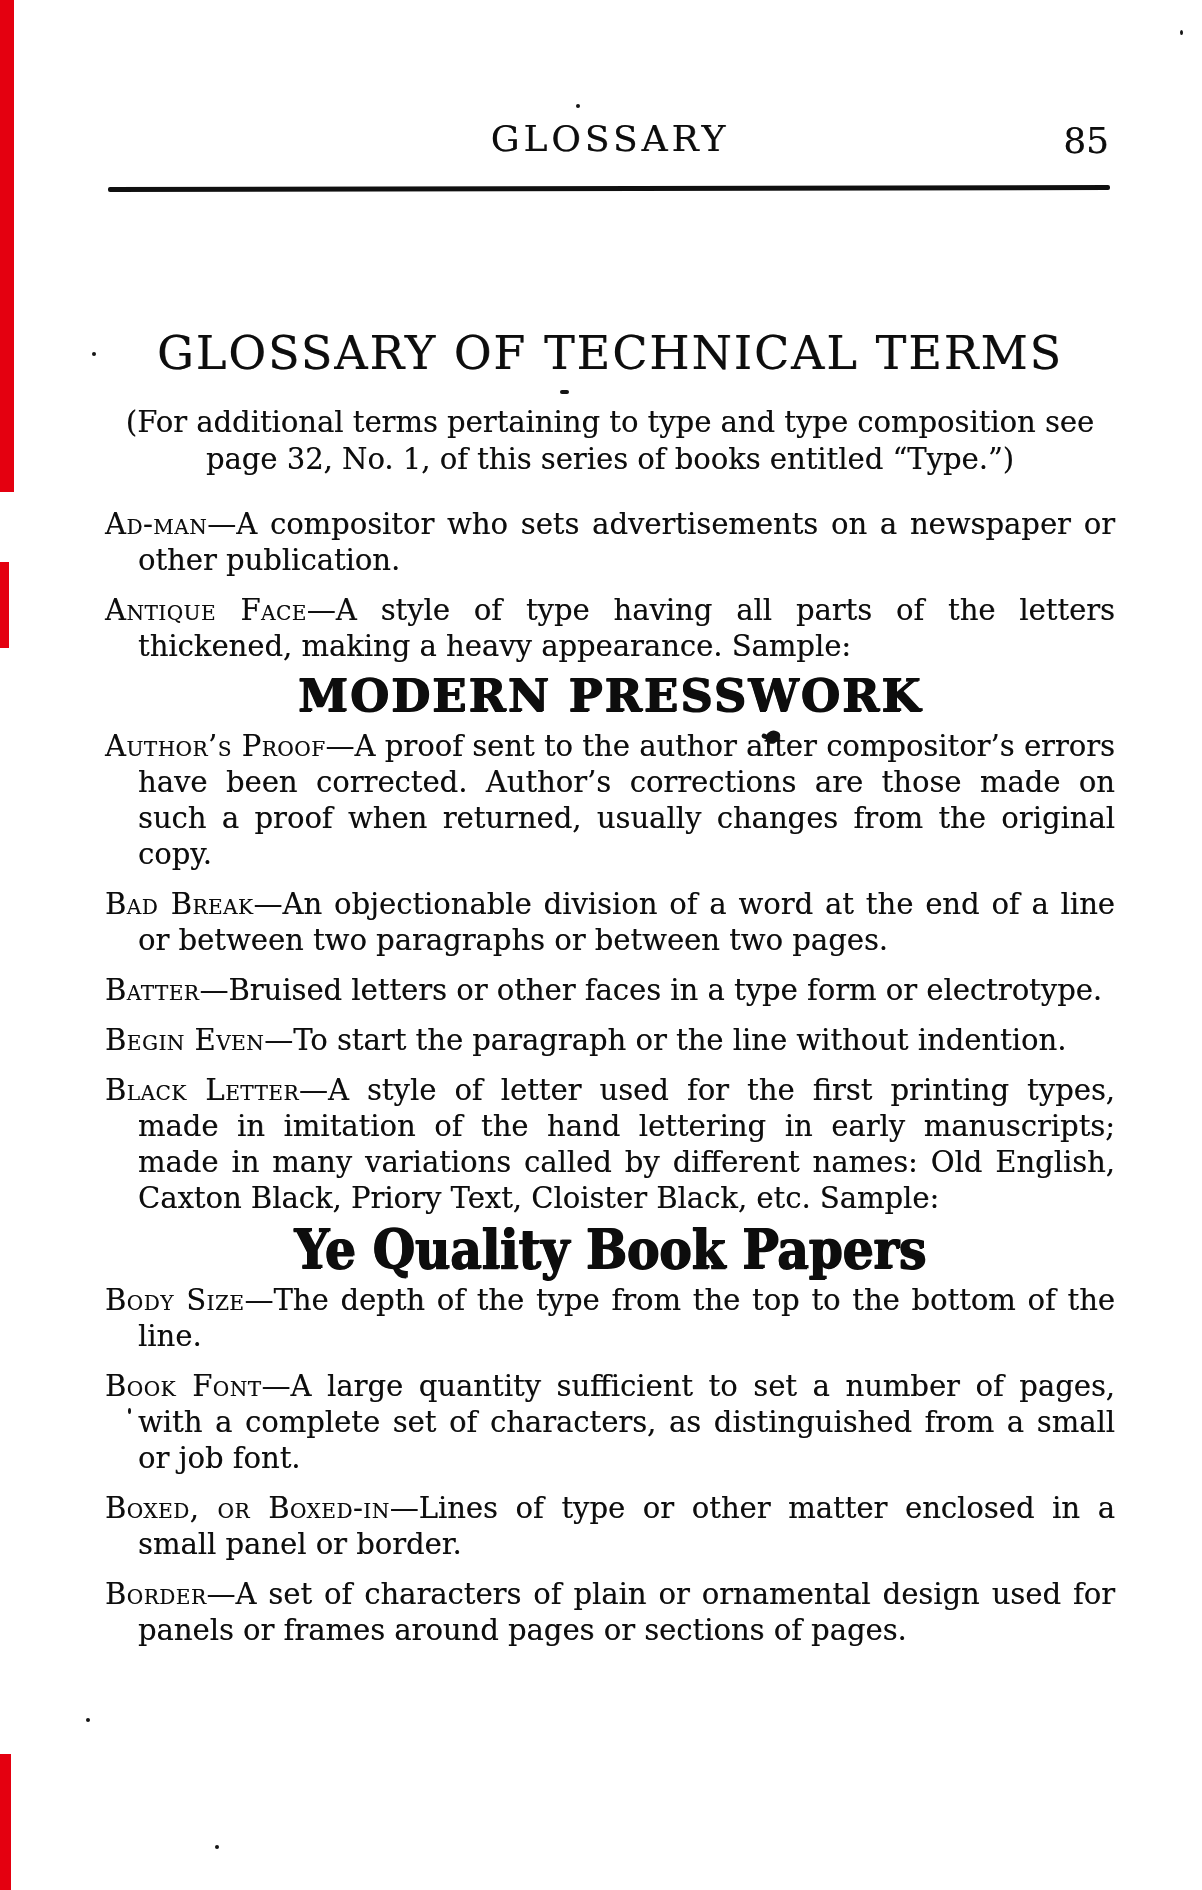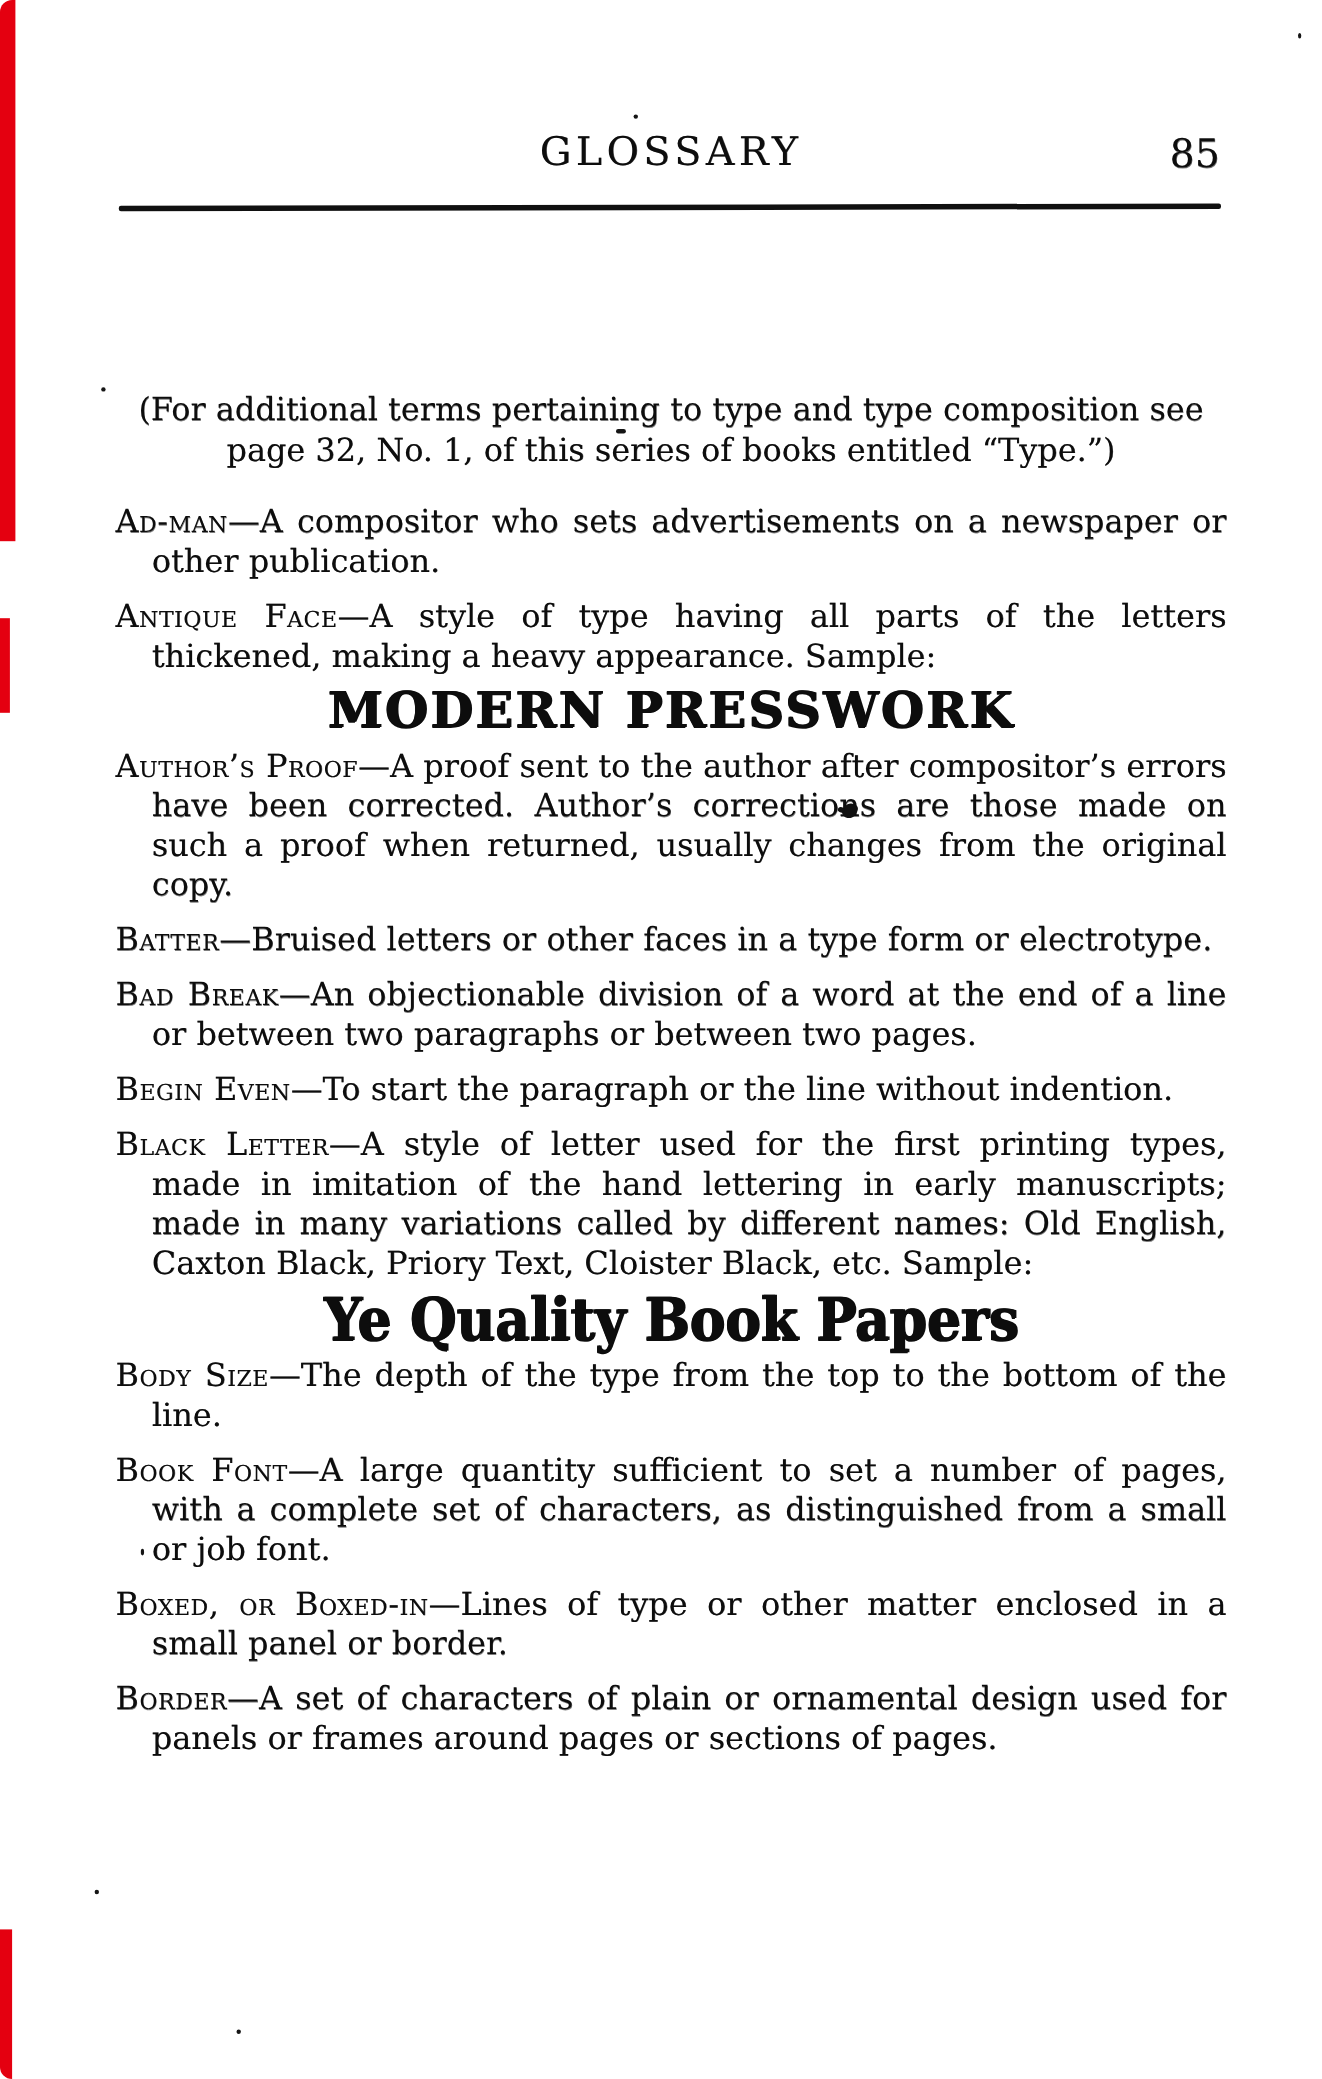--- a/index.html
+++ b/index.html
@@ -4,21 +4,20 @@
 <style>
   html, body { margin: 0; padding: 0; background: #ffffff; }
   .page {
     position: relative;
     width: 1202px;
     height: 1890px;
     background: #ffffff;
     overflow: hidden;
     font-family: "DejaVu Serif", "Liberation Serif", serif;
     color: #0d0d0d;
-    border-radius: 11px;
   }
   
   .red-strip { position: absolute; left: 0; }
   #red-strip-top    { top: 0;      width: 14px; height: 492px; }
   #red-strip-mid    { top: 562px;  width: 9px;  height: 86px;  }
   #red-strip-bottom { top: 1754px; width: 11px; height: 136px; }
 
   
   .header-row {
     position: absolute;
@@ -135,36 +134,37 @@
   <div class="red-strip" id="red-strip-mid" style="background: rgb(228, 0, 16);"></div>
   <div class="red-strip" id="red-strip-bottom" style="background: rgb(228, 0, 16);"></div>
 
   <div class="header-row">
     <div class="running-title">GLOSSARY</div>
     <div class="page-number">85</div>
   </div>
   <div class="rule"></div>
 
   <div class="flow">
+    <div class="page-title">GLOSSARY OF TECHNICAL TERMS</div>
     <div class="note">
       <div>(For additional terms pertaining to type and type composition see</div>
       <div>page 32, No. 1, of this series of books entitled “Type.”)</div>
     </div>
     <div class="entries">
   <div class="entry"><span class="term">Ad-man</span><span class="dash">—</span><span class="def">A compositor who sets advertisements on a newspaper or other publication.</span></div>
 
   <div class="entry"><span class="term">Antique Face</span><span class="dash">—</span><span class="def">A style of type having all parts of the letters thickened, making a heavy appearance.  Sample:</span></div>
 <div class="sample sample-antique">MODERN PRESSWORK</div>
 
 
   <div class="entry"><span class="term">Author’s Proof</span><span class="dash">—</span><span class="def">A proof sent to the author after compositor’s errors have been corrected.  Author’s corrections are those made on such a proof when returned, usually changes from the original copy.</span></div>
 
+  <div class="entry"><span class="term">Bad Break</span><span class="dash">—</span><span class="def">An objectionable division of a word at the end of a line or between two paragraphs or between two pages.</span></div>
+
   <div class="entry"><span class="term">Batter</span><span class="dash">—</span><span class="def">Bruised letters or other faces in a type form or electrotype.</span></div>
-
-  <div class="entry"><span class="term">Bad Break</span><span class="dash">—</span><span class="def">An objectionable division of a word at the end of a line or between two paragraphs or between two pages.</span></div>
 
   <div class="entry"><span class="term">Begin Even</span><span class="dash">—</span><span class="def">To start the paragraph or the line without indention.</span></div>
 
 
   <div class="entry"><span class="term">Black Letter</span><span class="dash">—</span><span class="def">A style of letter used for the first printing types, made in imitation of the hand lettering in early manuscripts; made in many variations called by different names: Old English, Caxton Black, Priory Text, Cloister Black, etc.  Sample:</span></div>
 <div class="sample sample-blackletter">Ye Quality Book Papers</div>
 
   <div class="entry"><span class="term">Body Size</span><span class="dash">—</span><span class="def">The depth of the type from the top to the bottom of the line.</span></div>
 
   <div class="entry"><span class="term">Book Font</span><span class="dash">—</span><span class="def">A large quantity sufficient to set a number of pages, with a complete set of characters, as distinguished from a small or job font.</span></div>

